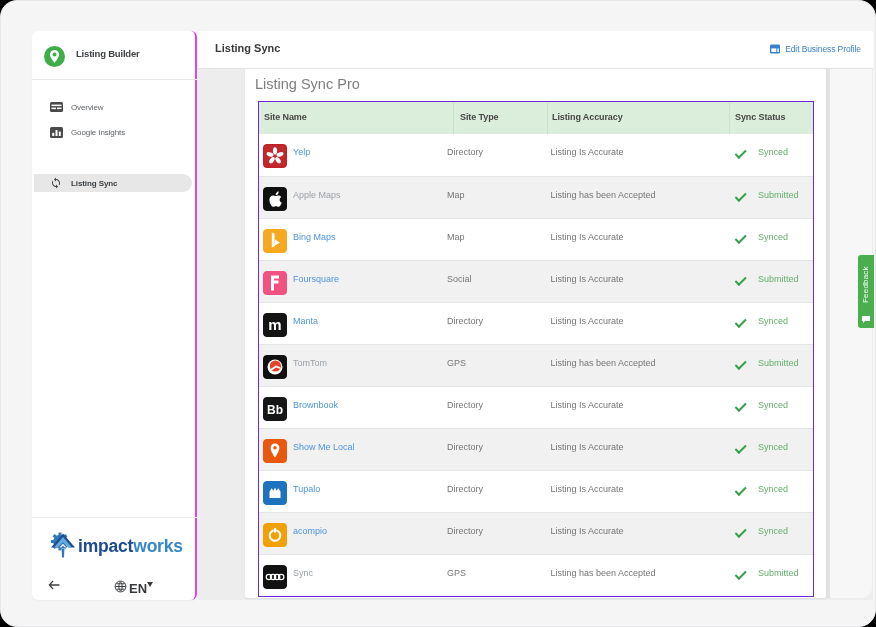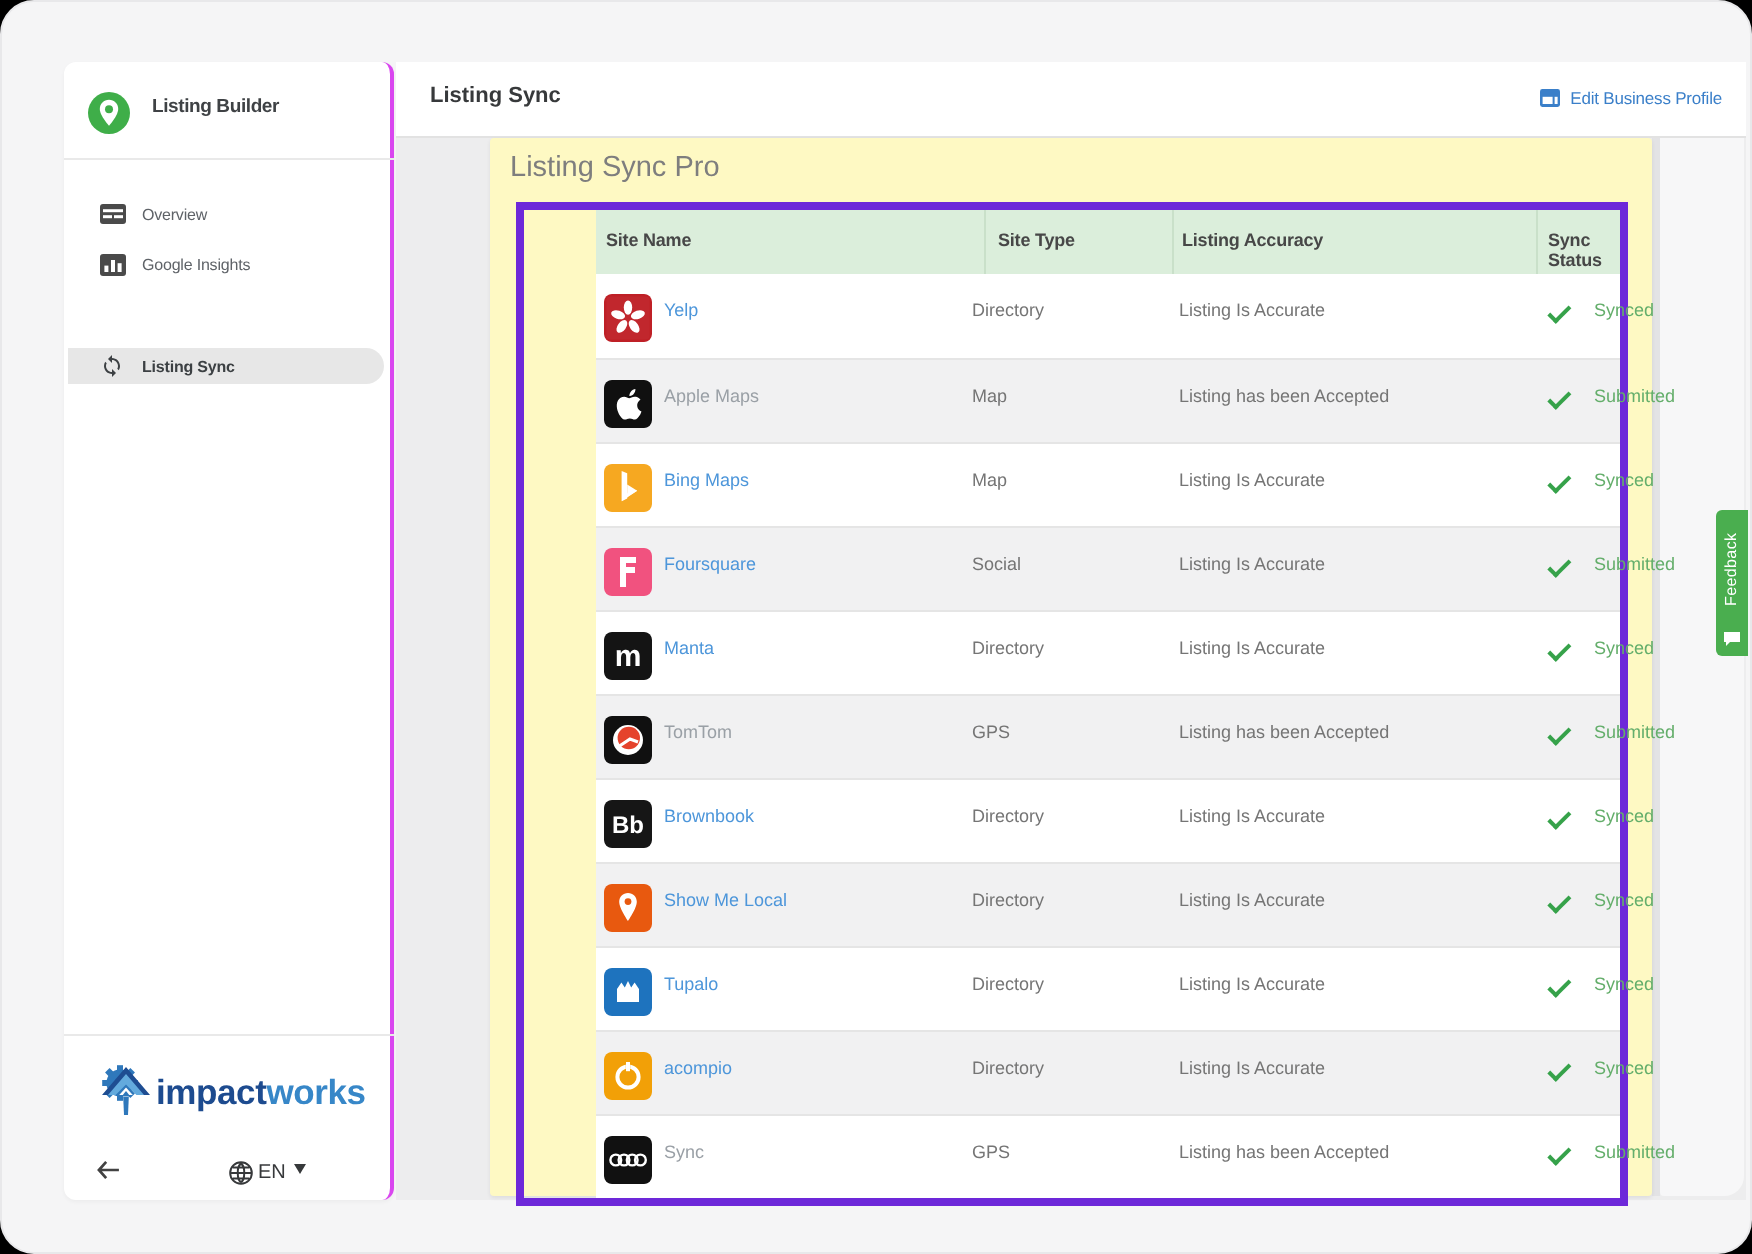--- a/index.html
+++ b/index.html
@@ -20,35 +20,35 @@
   #pill { position:absolute; left:2px; top:143px; width:158px; height:18px;
           background:#e7e7e7; border-radius:0 9px 9px 0; }
   #pill-ic { position:absolute; left:18px; top:146px; }
   #pill-tx { position:absolute; left:39px; top:147.5px; font-size:8px; letter-spacing:-0.1px; font-weight:bold; color:#3c4043; }
   
   #iw-logo { position:absolute; left:18px; top:500px; }
   #iw-text { position:absolute; left:46px; top:505px; font-size:17.5px; font-weight:bold; letter-spacing:-0.2px; }
   #iw-text .a { color:#1d4b8f; } #iw-text .b { color:#3787c8; }
   #sb-back { position:absolute; left:16px; top:549px; }
   #sb-globe { position:absolute; left:82px; top:548.5px; }
-  #sb-en { position:absolute; left:97px; top:550px; font-size:10px; font-weight:normal; color:#37393b; }
+  #sb-en { position:absolute; left:97px; top:550px; font-size:13px; font-weight:bold; color:#37393b; }
   #sb-caret { position:absolute; left:115px; top:551px; width:0; height:0;
               border-left:3.5px solid transparent; border-right:3.5px solid transparent; border-top:5px solid #37393b; }
   
   #main { position:absolute; left:197px; top:30px; width:675px; height:569px; background:#ededee; }
   #mhead { position:absolute; left:0; top:0; width:675px; height:38px; background:#fff; border-bottom:1px solid #e2e2e2; }
   #mtitle { position:absolute; left:17px; top:11px; font-size:11px; font-weight:bold; color:#37393b; }
   #ebp { position:absolute; right:12px; top:12.5px; font-size:8.5px; letter-spacing:-0.1px; color:#3a7fc9; }
   #ebp svg { vertical-align:-2px; margin-right:5px; }
-  #panel { position:absolute; left:47px; top:38px; width:581px; height:529px; background:#fef9c3;
+  #panel { position:absolute; left:47px; top:38px; width:581px; height:529px; background:#ffffff;
            border-radius:2px; box-shadow:0 1px 2px rgba(0,0,0,0.07); }
   #rblock { position:absolute; left:632px; top:38px; width:42px; height:529px; background:#f7f7f8; border-radius:0 0 10px 2px; }
   #gutter { position:absolute; left:628px; top:38px; width:4px; height:529px; background:#e3e3e5; }
   #ptitle { position:absolute; left:10px; top:7px; font-size:14.5px; color:#7e7e7e; }
-  #table { position:absolute; left:13px; top:32px; width:556px; border:4px solid #6d28d9;padding-left:36px; }
+  #table { position:absolute; left:13px; top:32px; width:556px; border:1px solid #6d28d9; }
   #thead { position:relative; height:32px; background:#dbeedb; }
   .th { position:absolute; top:9.5px; letter-spacing:-0.1px; font-size:9px; font-weight:bold; color:#474747; }
   .thdiv { position:absolute; top:0; width:1px; height:32px; background:#c9e0c9; }
   .row { position:relative; height:42px; background:#fff; border-top:1px solid #e5e5e5; }
   .row.alt { background:#f1f1f2; }
   .ric { position:absolute; left:4px; top:10px; width:24px; height:24px; border-radius:4px; overflow:hidden; }
   .rname { position:absolute; left:34px; top:13px; font-size:9px; color:#4d96da; }
   .rname.gray { color:#9aa0a6; }
   .rtype { position:absolute; left:188px; top:13px; font-size:9px; color:#757575; }
   .racc { position:absolute; left:291.5px; top:13px; font-size:9px; color:#757575; }

